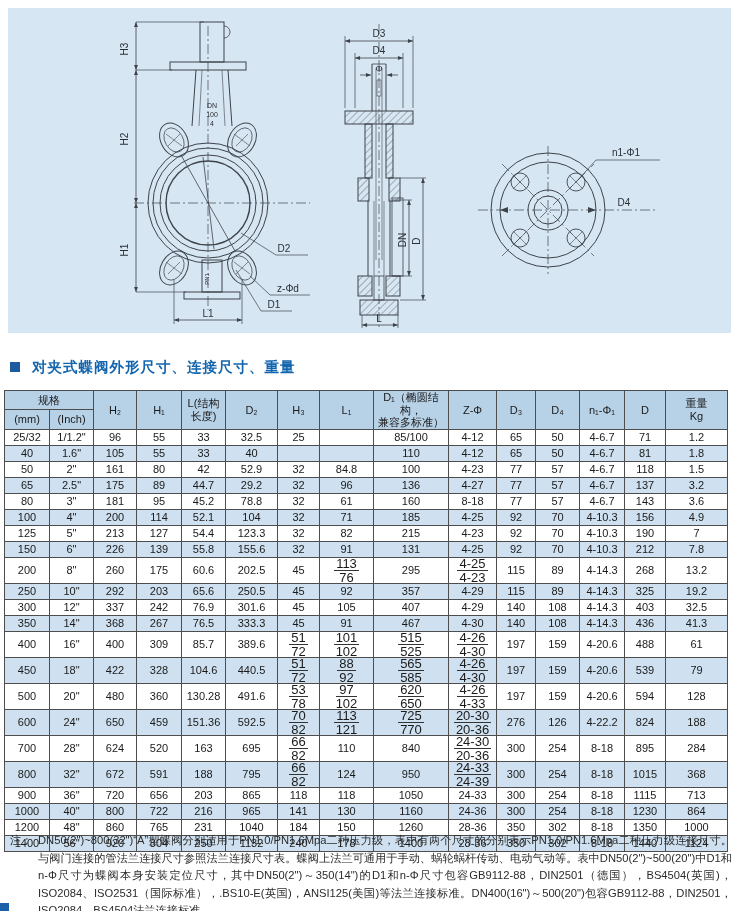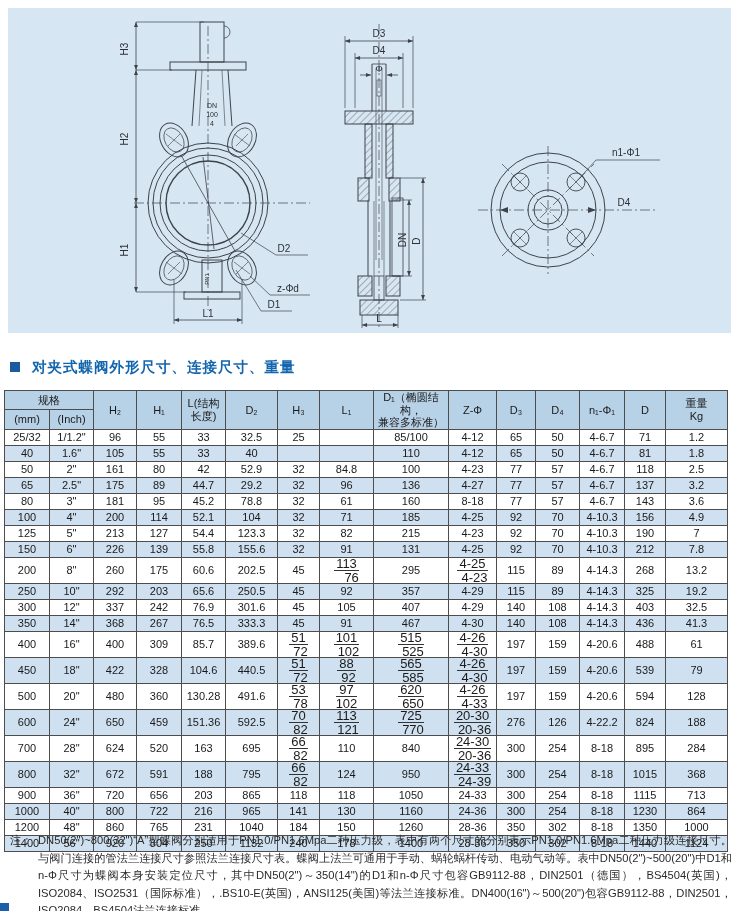--- a/index.html
+++ b/index.html
@@ -24,21 +24,21 @@
   table.dim th,table.dim td{
     border:1px solid #4d4d4d;text-align:center;vertical-align:middle;
     font-size:11px;color:#1a1a1a;padding:0 1px;font-weight:normal;
     line-height:1.2;
   }
   table.dim thead th{background:#b7d1e7;white-space:pre-line;line-height:1.15;}
   table.dim td{height:15px;}
   table.dim tr.alt td{background:#cfe1f0;}
   .stack{display:inline-flex;flex-direction:column;line-height:11px;font-size:13px;}
   .stack-top{border-bottom:1px solid #333;padding:0 2px 1px;}
-  .stack-bot{padding-top:1px;text-align:right;}
+  .stack-bot{padding-top:1px;}
   .notes{
     position:absolute;left:10px;top:832px;width:722px;
     display:flex;font-size:11.2px;color:#2b2b2b;line-height:17.5px;
   }
   .notes-label{flex:0 0 28px;}
   .notes-text{flex:1;text-align:justify;}
   .corner-mark{position:absolute;left:0;top:903px;width:9px;height:8px;background:#1a5fa8;}
   svg text{font-family:"Liberation Sans","DejaVu Sans",sans-serif;fill:#2b3036;}
 </style>
 </head>
@@ -317,21 +317,21 @@
         <td>42</td>
         <td>52.9</td>
         <td>32</td>
         <td>84.8</td>
         <td>100</td>
         <td>4-23</td>
         <td>77</td>
         <td>57</td>
         <td>4-6.7</td>
         <td>118</td>
-        <td>2.5</td>
+        <td>1.5</td>
       </tr>
       <tr class="alt">
         <td>65</td>
         <td>2.5"</td>
         <td>175</td>
         <td>89</td>
         <td>44.7</td>
         <td>29.2</td>
         <td>32</td>
         <td>96</td>

